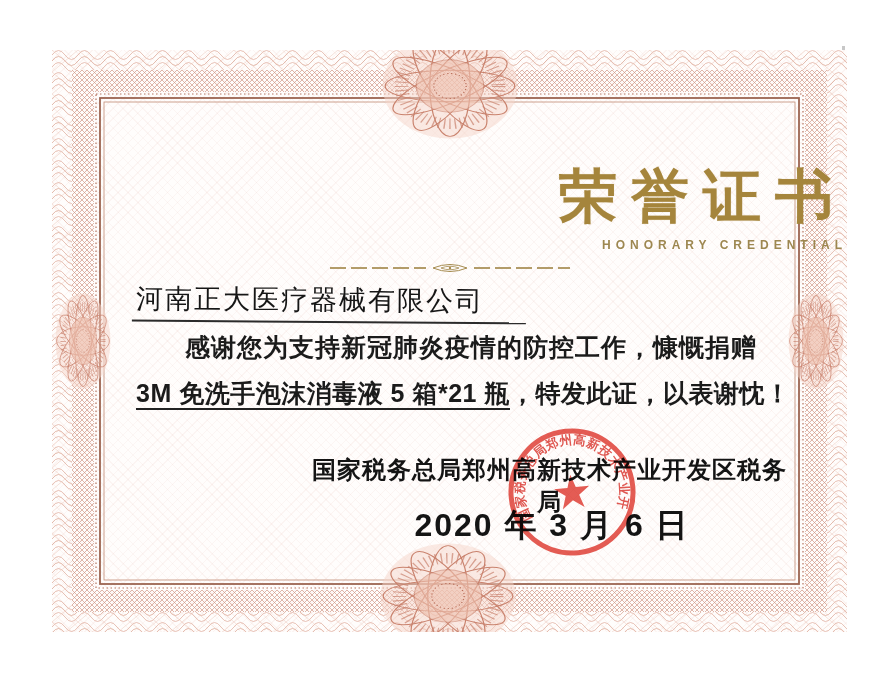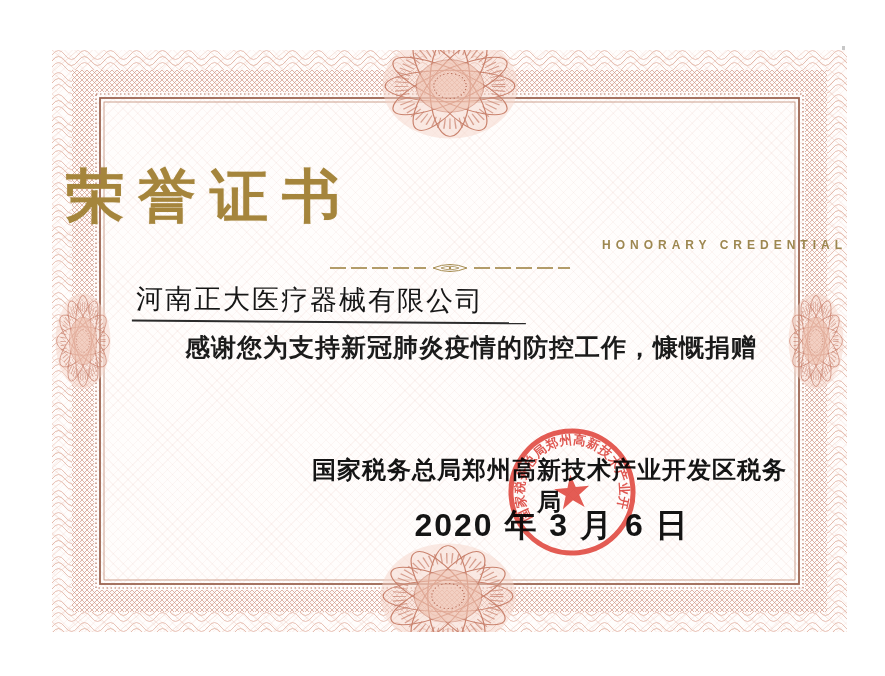--- a/index.html
+++ b/index.html
@@ -17,21 +17,21 @@
     background:
       repeating-linear-gradient(45deg, rgba(226,172,160,.10) 0 1px, transparent 1px 7px),
       repeating-linear-gradient(135deg, rgba(226,172,160,.10) 0 1px, transparent 1px 7px),
       #fffdfc;
   }
   .border-art{position:absolute;left:0;top:0;width:795px;height:582px;pointer-events:none;}
 
   .content{position:absolute;left:0;top:0;width:795px;height:582px;color:#1d1d1d;}
 
   .title{
-    position:absolute;top:108px;left:0;width:100%;text-align:left;
+    position:absolute;top:108px;left:0;width:100%;text-align:right;
     font-family:"Liberation Serif", serif;font-weight:bold;
     font-size:58px;letter-spacing:14px;padding-left:14px;box-sizing:border-box;
     color:#a5853c;text-shadow:0 0 1px rgba(165,133,60,.4);
   }
   .subtitle{
     position:absolute;top:188px;left:0;width:100%;text-align:right;
     font-size:12px;font-weight:bold;letter-spacing:5px;padding-left:5px;box-sizing:border-box;
     color:#9d8750;
   }
   .divider{
@@ -137,20 +137,21 @@
         <path d="M9 6 Q18 2.5 27 6 Q18 9.5 9 6 Z" fill="none" stroke="#a58b4f" stroke-width="0.8"></path>
         <circle cx="18" cy="6" r="1.2" fill="#a58b4f"></circle>
       </svg>
       <span class="dash-line"></span>
     </div>
 
     <div class="recipient">河南正大医疗器械有限公司</div>
 
     <div class="body-line1">感谢您为支持新冠肺炎疫情的防控工作，慷慨捐赠</div>
 
+    <div class="body-line2"><span class="emph">3M 免洗手泡沫消毒液 5 箱*21 瓶</span><span>，特发此证，以表谢忱！</span></div>
 
     <div class="issuer">国家税务总局郑州高新技术产业开发区税务局</div>
 
     <div class="date">2020 年 3 月 6 日</div>
 
     <svg class="seal" viewBox="0 0 136 136" xmlns="http://www.w3.org/2000/svg">
       <circle cx="68" cy="68" r="61" fill="none" stroke="#e14b42" stroke-width="5"></circle>
       <defs>
         <path id="sealArc" d="M 26.4 92 A 48 48 0 1 1 109.6 92" fill="none"></path>
       </defs>

